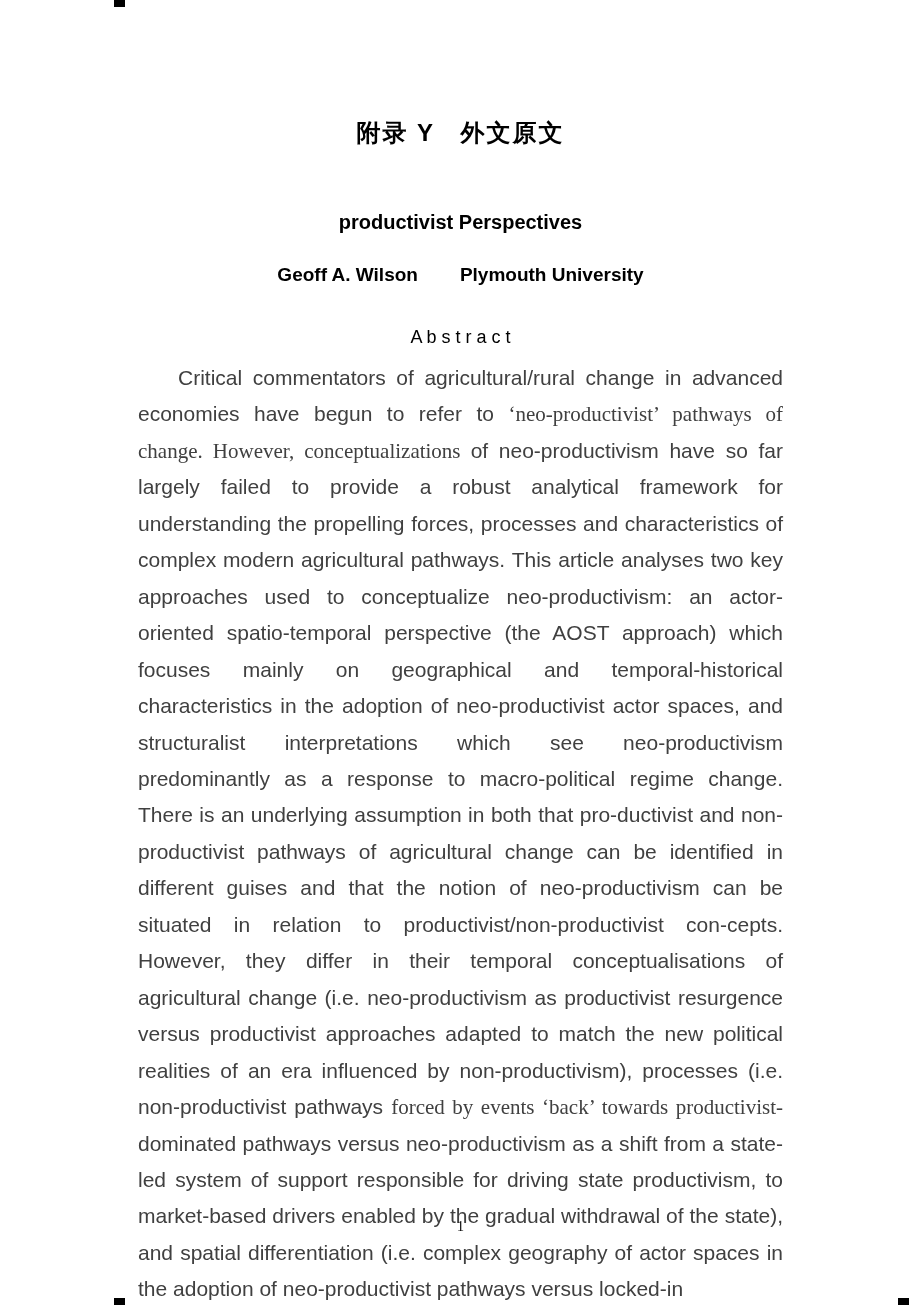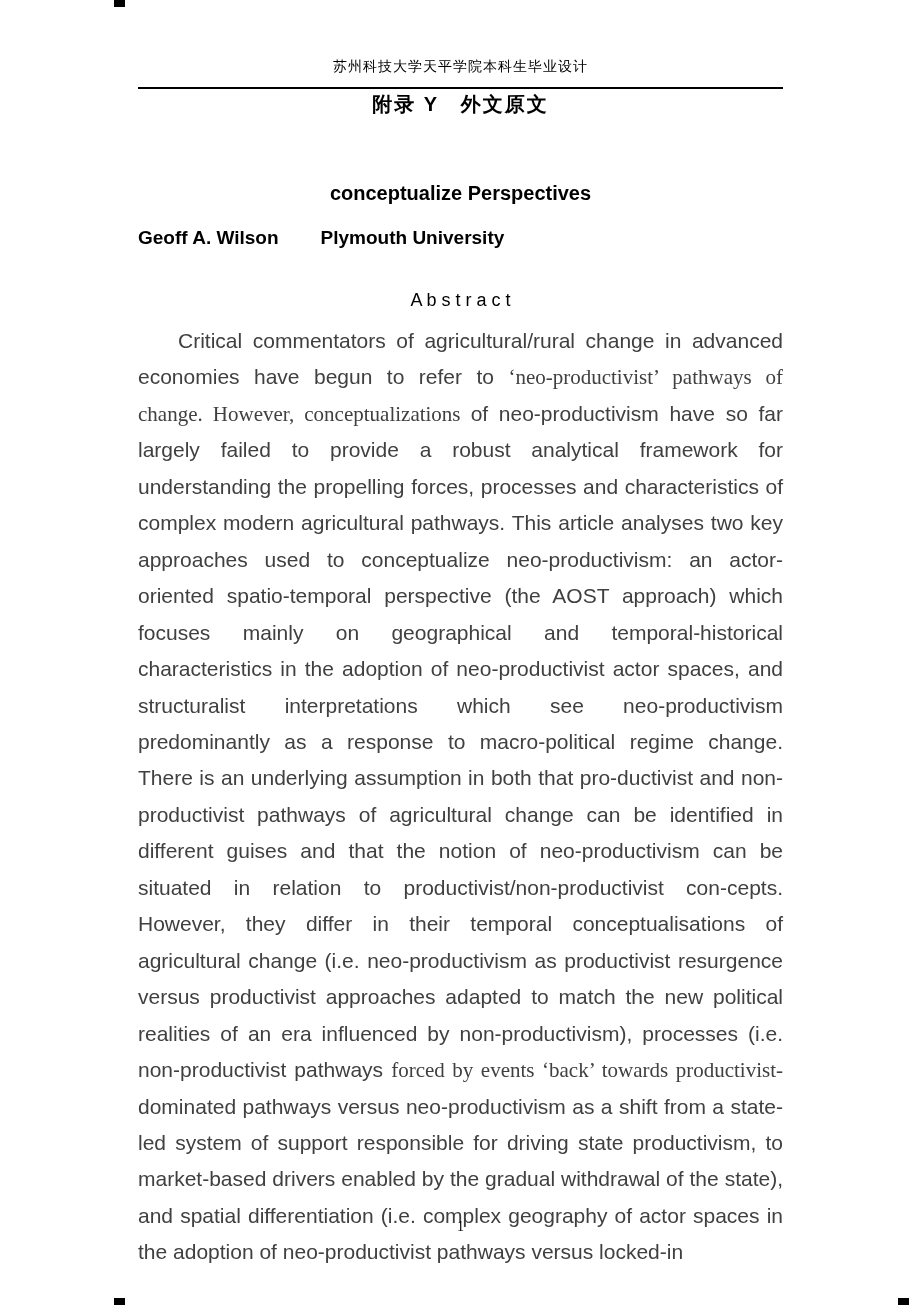--- a/index.html
+++ b/index.html
@@ -20,38 +20,40 @@
     font-size: 14px;
     letter-spacing: 1px;
     color: #000;
   }
   .doc-header-rule {
     margin-top: 11px;
     border-bottom: 2px solid #000;
     height: 0;
   }
   .appendix-title {
+    margin-top: 60px;
     text-align: center;
     font-family: "Liberation Sans", sans-serif;
     font-weight: bold;
-    font-size: 20px;
+    font-size: 24px;
     letter-spacing: 2px;
     line-height: 30px;
   }
   .paper-title {
     margin-top: 50px;
     text-align: center;
     font-family: "Liberation Sans", sans-serif;
     font-weight: bold;
     font-size: 20px;
     line-height: 49px;
   }
   .paper-title .title-line { display: block; }
   .paper-author {
-    margin-top: 8px;
+    margin-top: 16px;
+    text-align: center;
     font-family: "Liberation Sans", sans-serif;
     font-weight: bold;
     font-size: 19px;
     line-height: 24px;
   }
   .paper-author .author-affiliation { margin-left: 42px; }
   .abstract-heading {
     margin-top: 39px;
     text-align: center;
     font-family: "Liberation Sans", sans-serif;
@@ -85,29 +87,25 @@
 </style>
 </head>
 <body>
 
 <div class="page">
 
   <span class="corner-mark corner-tl"></span>
   <span class="corner-mark corner-bl"></span>
   <span class="corner-mark corner-br"></span>
 
-  <div class="doc-header">
-    <div class="doc-header-text">苏州科技大学天平学院本科生毕业设计</div>
-    <div class="doc-header-rule"></div>
-  </div>
 
   <h1 class="appendix-title">附录 Y　外文原文</h1>
 
   <h2 class="paper-title">
-    <span class="title-line">conceptualize Perspectives</span>
+    <span class="title-line">productivist Perspectives</span>
   </h2>
 
   <div class="paper-author">
     <span class="author-name">Geoff A. Wilson</span><span class="author-affiliation">Plymouth University</span>
   </div>
 
   <div class="abstract-heading">A b s t r a c t</div>
 
   <p class="abstract-body"><span>Critical commentators of agricultural/rural change in advanced economies have begun to refer to </span><span class="seg-serif">‘neo-productivist’ pathways of change. However, conceptualizations </span><span>of neo-productivism have so far largely failed to provide a robust analytical framework for understanding the propelling forces, processes and characteristics of complex modern agricultural pathways. This article analyses two key approaches used to conceptualize neo-productivism: an actor-oriented spatio-temporal perspective (the AOST approach) which focuses mainly on geographical and temporal-historical characteristics in the adoption of neo-productivist actor spaces, and structuralist interpretations which see neo-productivism predominantly as a response to macro-political regime change. There is an underlying assumption in both that pro-ductivist and non-productivist pathways of agricultural change can be identified in different guises and that the notion of neo-productivism can be situated in relation to productivist/non-productivist con-cepts. However, they differ in their temporal conceptualisations of agricultural change (i.e. neo-productivism as productivist resurgence versus productivist approaches adapted to match the new political realities of an era influenced by non-productivism), processes (i.e. non-productivist pathways </span><span class="seg-serif">forced by events ‘back’ towards productivist-</span><span>dominated pathways versus neo-productivism as a shift from a state-led system of support responsible for driving state productivism, to market-based drivers enabled by the gradual withdrawal of the state), and spatial differentiation (i.e. complex geography of actor spaces in the adoption of neo-productivist pathways versus locked-in</span></p>
 

